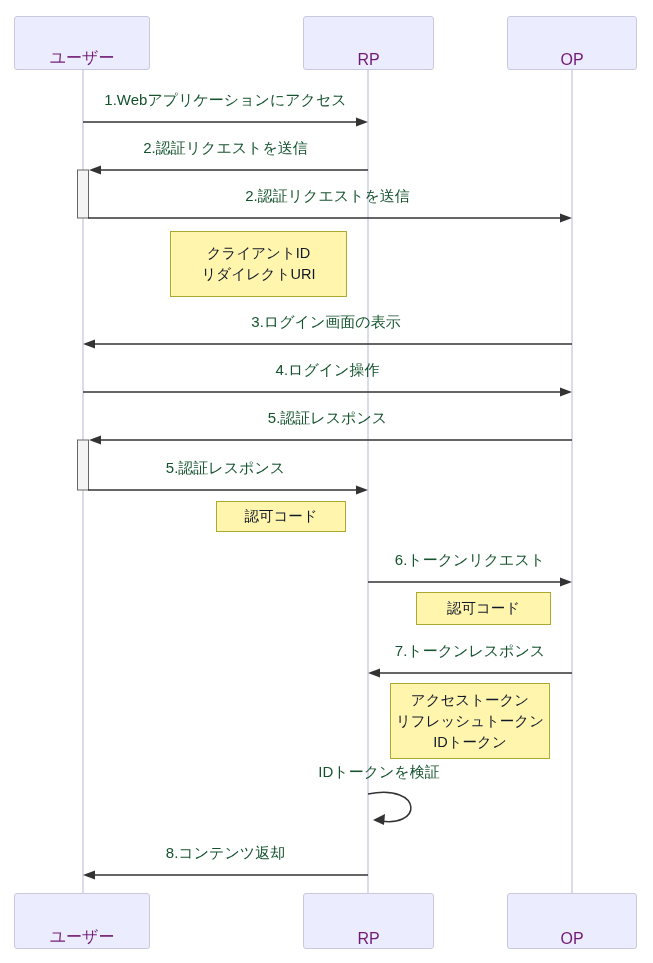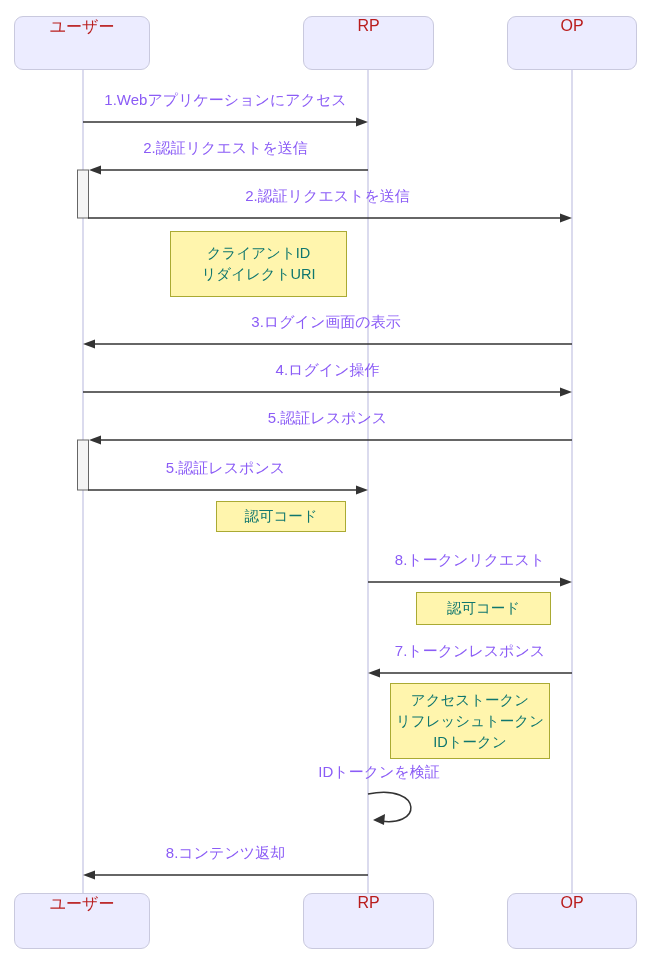--- a/index.html
+++ b/index.html
@@ -14,48 +14,48 @@
   #lines-layer {
     position: absolute;
     left: 0; top: 0;
     width: 653px; height: 963px;
   }
   .actor-box {
     position: absolute;
     box-sizing: border-box;
     background: #ECECFF;
     border: 1px solid #C9C9DE;
-    border-radius: 9px;
+    border-radius: 3px;
     display: flex;
-    align-items: flex-start;
+    align-items: flex-end;
     justify-content: center;
     font-size: 16px;
-    color: #b91c1c;
+    color: #701a75;
   }
   .msg-label {
     position: absolute;
     transform: translateX(-50%);
     font-size: 15px;
     line-height: 16px;
     height: 16px;
-    color: #8b5cf6;
+    color: #14532d;
     white-space: nowrap;
   }
   .note {
     position: absolute;
     box-sizing: border-box;
     background: #FFF5AD;
     border: 1px solid #AAAA33;
     display: flex;
     flex-direction: column;
     align-items: center;
     justify-content: center;
     font-size: 14.5px;
     line-height: 21px;
-    color: #0f766e;
+    color: #0f172a;
     text-align: center;
     white-space: nowrap;
   }
 </style>
 </head>
 <body>
 
 <div class="canvas">
   <svg id="lines-layer" xmlns="http://www.w3.org/2000/svg" viewBox="0 0 653 963">
       <line x1="83" y1="70" x2="83" y2="893" stroke="#CFCFE8" stroke-width="1.5"></line>
@@ -124,18 +124,18 @@
       </div>
     </div>
   <div id="labels-layer">
       <div class="msg-label" style="left: 225.5px; top: 92px;">1.Webアプリケーションにアクセス</div>
       <div class="msg-label" style="left: 225.5px; top: 140px;">2.認証リクエストを送信</div>
       <div class="msg-label" style="left: 327.5px; top: 188px;">2.認証リクエストを送信</div>
       <div class="msg-label" style="left: 326px; top: 314px;">3.ログイン画面の表示</div>
       <div class="msg-label" style="left: 327.5px; top: 362px;">4.ログイン操作</div>
       <div class="msg-label" style="left: 327.5px; top: 410px;">5.認証レスポンス</div>
       <div class="msg-label" style="left: 225.5px; top: 460px;">5.認証レスポンス</div>
-      <div class="msg-label" style="left: 470px; top: 552px;">8.トークンリクエスト</div>
+      <div class="msg-label" style="left: 470px; top: 552px;">6.トークンリクエスト</div>
       <div class="msg-label" style="left: 470px; top: 643px;">7.トークンレスポンス</div>
       <div class="msg-label" style="left: 379px; top: 764px;">IDトークンを検証</div>
       <div class="msg-label" style="left: 225.5px; top: 845px;">8.コンテンツ返却</div>
     </div>
 </div>
 
 </body></html>

